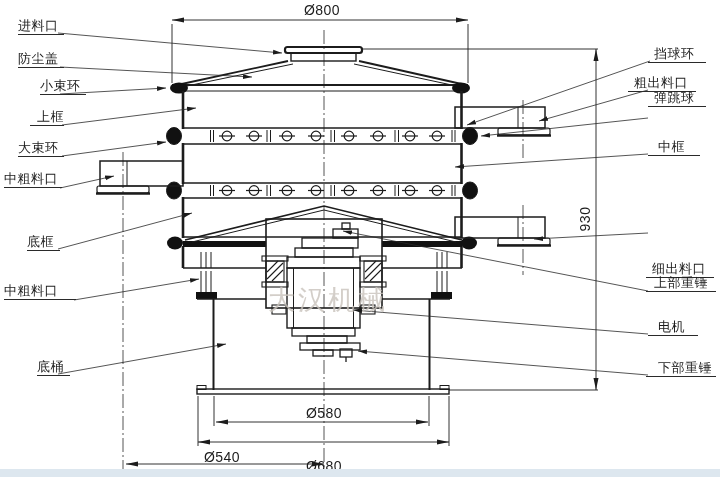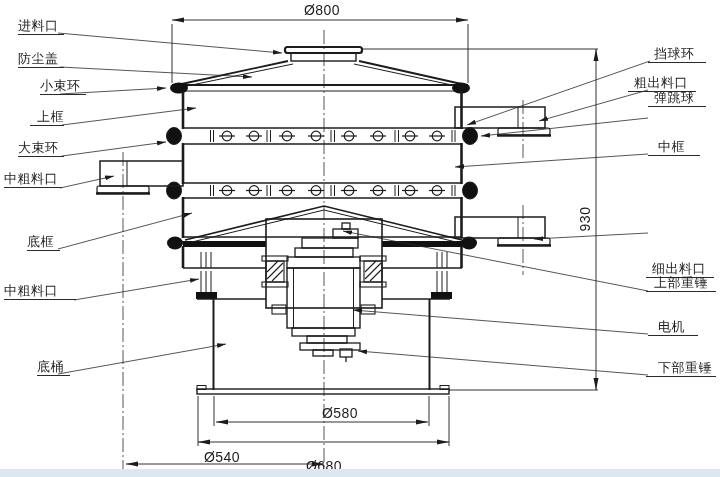--- a/index.html
+++ b/index.html
@@ -289,20 +289,21 @@
       <line x1="648" y1="90" x2="539" y2="121" marker-end="url(#ldr)"></line>
       <line x1="648" y1="118" x2="481" y2="136" marker-end="url(#ldr)"></line>
       <line x1="648" y1="154" x2="455" y2="167" marker-end="url(#ldr)"></line>
       <line x1="648" y1="233" x2="534" y2="239" marker-end="url(#ldr)"></line>
       <line x1="648" y1="291" x2="343" y2="231" marker-end="url(#ldr)"></line>
       <line x1="648" y1="334" x2="353" y2="310" marker-end="url(#ldr)"></line>
       <line x1="648" y1="375" x2="358" y2="351" marker-end="url(#ldr)"></line>
     </g>
   </svg>
 
+  <div id="watermark" style="color: rgb(201, 195, 188);">大汉机械</div>
 
   <div class="lbl" style="left:18px;top:19px;width:46px;">进料口</div>
   <div class="lbl" style="left:18px;top:52px;width:46px;">防尘盖</div>
   <div class="lbl" style="left:18px;top:79px;width:46px;margin-left:22px;">小束环</div>
   <div class="lbl" style="left:30px;top:110px;width:34px;text-align:right;">上框</div>
   <div class="lbl" style="left:18px;top:141px;width:46px;">大束环</div>
   <div class="lbl" style="left:4px;top:172px;width:58px;">中粗料口</div>
   <div class="lbl" style="left:27px;top:235px;width:33px;">底框</div>
   <div class="lbl" style="left:4px;top:284px;width:72px;">中粗料口</div>
   <div class="lbl" style="left:37px;top:360px;width:33px;">底桶</div>
@@ -311,19 +312,19 @@
   <div class="lbl" style="left:628px;top:76px;width:62px;padding-left:6px;">粗出料口</div>
   <div class="lbl" style="left:648px;top:91px;width:52px;padding-left:6px;">弹跳球</div>
   <div class="lbl" style="left:648px;top:140px;width:42px;padding-left:10px;">中框</div>
   <div class="lbl" style="left:646px;top:218px;width:62px;padding-left:6px;margin-top:44px;">细出料口</div>
   <div class="lbl" style="left:646px;top:276px;width:62px;padding-left:8px;">上部重锤</div>
   <div class="lbl" style="left:648px;top:320px;width:40px;padding-left:10px;">电机</div>
   <div class="lbl" style="left:646px;top:361px;width:62px;padding-left:8px;text-align:center;">下部重锤</div>
 
   <div class="dim" style="left:294px;top:2px;width:56px;">Ø800</div>
   <div class="dim dim-rot" style="left:569px;top:211px;width:32px;">930</div>
-  <div class="dim" style="left:317px;top:405px;width:46px;">Ø580</div>
+  <div class="dim" style="left:301px;top:405px;width:46px;">Ø580</div>
   <div class="dim" style="left:301px;top:426px;width:46px;margin-top:32px;">Ø680</div>
   <div class="dim" style="left:199px;top:449px;width:46px;">Ø540</div>
 
   <div id="footer-strip" style="background: rgb(221, 231, 239);"></div>
 
 </div>
 
 </body></html>

